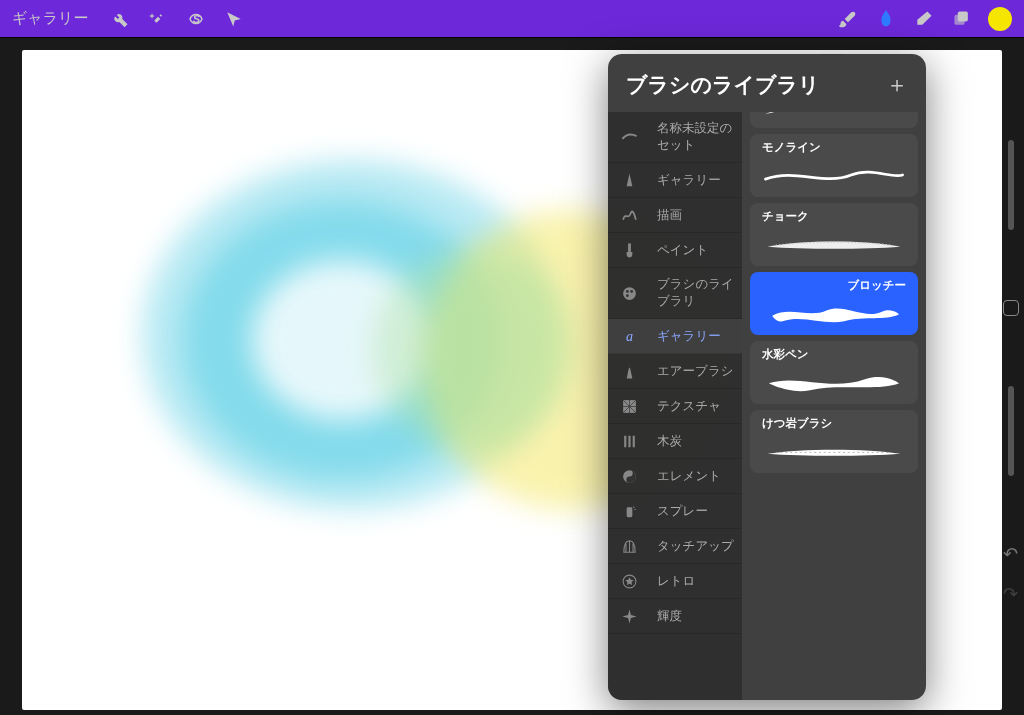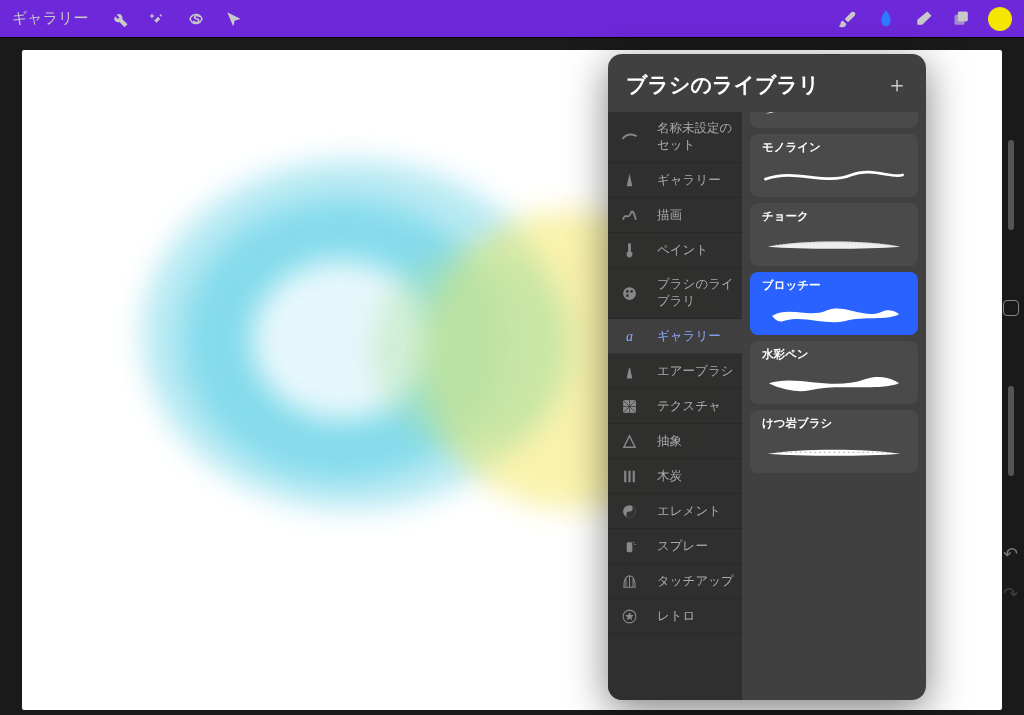--- a/index.html
+++ b/index.html
@@ -137,20 +137,21 @@
   }
   .brush-item {
     margin: 6px 8px;
     border-radius: 8px;
     background: #4a4a4a;
     padding: 6px 12px 4px 12px;
     cursor: pointer;
   }
   .brush-item.selected {
     background: #2962ff;
+    text-align: right;
   }
   .brush-name {
     color: #fff;
     font-size: 11.5px;
     font-weight: 600;
     margin-bottom: 2px;
   }
   .brush-stroke {
     height: 36px;
     display: flex;
@@ -338,28 +339,20 @@
             <svg width="17" height="17" viewBox="0 0 24 24">
               <rect x="3" y="3" width="18" height="18" fill="#888"></rect>
               <path d="M3 3 L21 21 M21 3 L3 21 M12 3 V21 M3 12 H21" stroke="#333" stroke-width="1"></path>
             </svg>
           </span>
           <span>テクスチャ</span>
         </div>
         <div class="cat-item">
           <span class="cat-icon">
             <svg width="17" height="17" viewBox="0 0 24 24">
-              <path d="M12 4 L20 20 L4 20 Z" fill="none" stroke="#888" stroke-width="2"></path>
-            </svg>
-          </span>
-          <span>抽象</span>
-        </div>
-        <div class="cat-item">
-          <span class="cat-icon">
-            <svg width="17" height="17" viewBox="0 0 24 24">
               <path d="M6 4v16M12 4v16M18 4v16" stroke="#888" stroke-width="3"></path>
             </svg>
           </span>
           <span>木炭</span>
         </div>
         <div class="cat-item">
           <span class="cat-icon">
             <svg width="17" height="17" viewBox="0 0 24 24">
               <circle cx="12" cy="12" r="9" fill="#888"></circle>
               <path d="M12 3a4.5 4.5 0 010 9 4.5 4.5 0 000 9 9 9 0 000-18" fill="#333"></path>
@@ -386,20 +379,28 @@
           <span>タッチアップ</span>
         </div>
         <div class="cat-item">
           <span class="cat-icon">
             <svg width="17" height="17" viewBox="0 0 24 24">
               <circle cx="12" cy="12" r="9" fill="none" stroke="#888" stroke-width="1.5"></circle>
               <path d="M12 6l1.8 3.6 4 .6-2.9 2.8.7 4-3.6-1.9-3.6 1.9.7-4L6.2 10.2l4-.6z" fill="#888"></path>
             </svg>
           </span>
           <span>レトロ</span>
+        </div>
+        <div class="cat-item">
+          <span class="cat-icon">
+            <svg width="17" height="17" viewBox="0 0 24 24">
+              <path d="M12 2l2 8 8 2-8 2-2 8-2-8-8-2 8-2z" fill="#888"></path>
+            </svg>
+          </span>
+          <span>輝度</span>
         </div>
       </div>
     <div class="brush-col" id="brush-col">
         <div class="brush-item" style="margin-top: -30px;">
           <div class="brush-stroke">
             <svg width="210" height="36" viewBox="0 0 210 36">
               <path d="M5 30 Q60 5 120 10 Q180 15 205 8 L205 14 Q150 24 90 22 Q40 20 5 30 Z" fill="#fff"></path>
             </svg>
           </div>
         </div>

